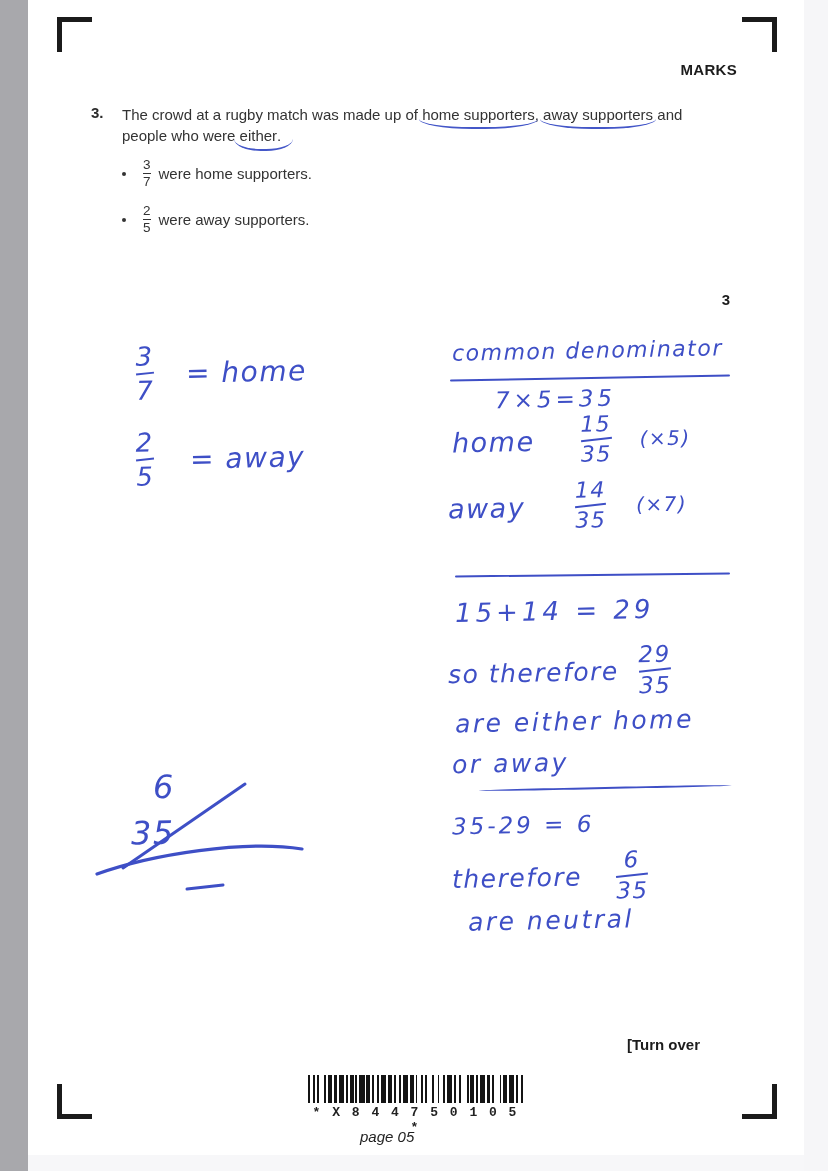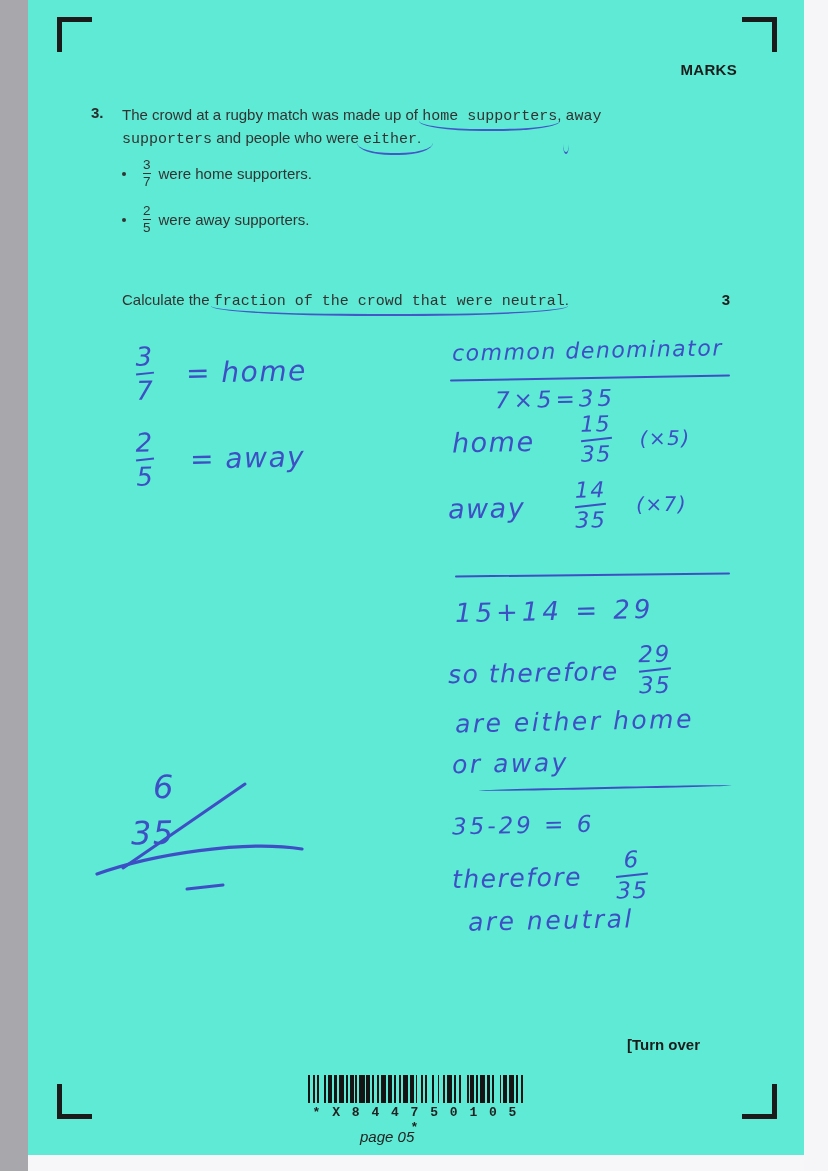--- a/index.html
+++ b/index.html
@@ -1,16 +1,16 @@
 <!DOCTYPE html>
 <html><head>
 <meta charset="utf-8">
 <style>
   html,body{margin:0;padding:0;background:#e9e9ec;}
-  .canvas{position:relative;width:828px;height:1171px;background:#5eead4;overflow:hidden;
+  .canvas{position:relative;width:828px;height:1171px;background:#ffffff;overflow:hidden;
           font-family:"Liberation Sans",sans-serif;color:#333;}
   .edge-left{position:absolute;left:0;top:0;width:28px;height:100%;background:#a8a8ac;}
   .edge-right{position:absolute;right:0;top:0;width:24px;height:100%;background:#f6f6f8;}
   .edge-bottom{position:absolute;left:28px;right:24px;bottom:0;height:16px;background:#f7f7f9;}
 
   
   .corner{position:absolute;width:30px;height:30px;border:0 solid #1b1b1b;}
   .corner.tl{left:57px;top:17px;border-left-width:5px;border-top-width:5px;}
   .corner.tr{left:742px;top:17px;border-right-width:5px;border-top-width:5px;}
   .corner.bl{left:57px;top:1084px;border-left-width:5px;border-bottom-width:5px;}
@@ -20,21 +20,21 @@
   .marks-label{position:absolute;right:91px;top:61px;font-size:15px;font-weight:bold;color:#1c1c1c;letter-spacing:.3px;}
   .margin-col{position:absolute;left:745px;top:57px;width:36px;height:1000px;
               border-left:1.5px solid #474747;border-right:1.5px solid #474747;}
   .margin-note{font-size:7.5px;line-height:1.3;font-weight:600;color:#3a3a3a;text-align:center;
                padding:4px 0 3px;border-bottom:1.2px solid #474747;}
   .margin-note span{display:block;}
 
   
   .qnum{position:absolute;left:91px;top:104px;font-size:15px;font-weight:bold;color:#2c2c2c;}
   .intro{position:absolute;left:122px;top:104px;width:578px;font-size:15px;line-height:21px;color:#333;}
-  .hand-u{position:relative;font-family:Liberation Mono, monospace;}
+  .hand-u{position:relative;}
   .hand-u::after{content:"";position:absolute;left:-3px;right:-3px;bottom:-6px;height:8px;
                  border-bottom:2px solid #4457c8;border-radius:0 0 45% 45%/0 0 100% 100%;}
   .hand-u.deep::after{left:-6px;right:-16px;bottom:-7px;height:10px;}
 
   .bullet-row{position:absolute;left:122px;display:flex;align-items:center;font-size:15px;color:#333;}
   .bullet-dot{width:4px;height:4px;border-radius:50%;background:#333;margin-right:17px;flex:none;}
   .pfrac{display:inline-flex;flex-direction:column;align-items:center;font-size:13.5px;line-height:1.05;margin-right:8px;}
   .pfrac .bar{align-self:stretch;border-top:1.4px solid #333;margin:1px 0;}
 
   .task-line{position:absolute;left:122px;top:291px;font-size:15px;color:#333;}
@@ -93,21 +93,20 @@
   <div class="bullet-row" style="top:204px;">
     <span class="bullet-dot"></span>
     <span class="pfrac">
       <span>2</span>
       <span class="bar"></span>
       <span>5</span>
     </span>
     <span>were away supporters.</span>
   </div>
 
-  <div class="task-line"><span>Calculate the </span><span class="hand-u">fraction of the crowd that were neutral</span><span>.</span></div>
   <div class="task-marks">3</div>
 
   <div class="hw hw-row" style="left:136px;top:342px;font-size:26px;">
     <span class="hfrac">
       <span>3</span>
       <span class="hbar"></span>
       <span>7</span>
     </span>
     <span style="margin-left:32px;font-size:28px;">= home</span>
   </div>

